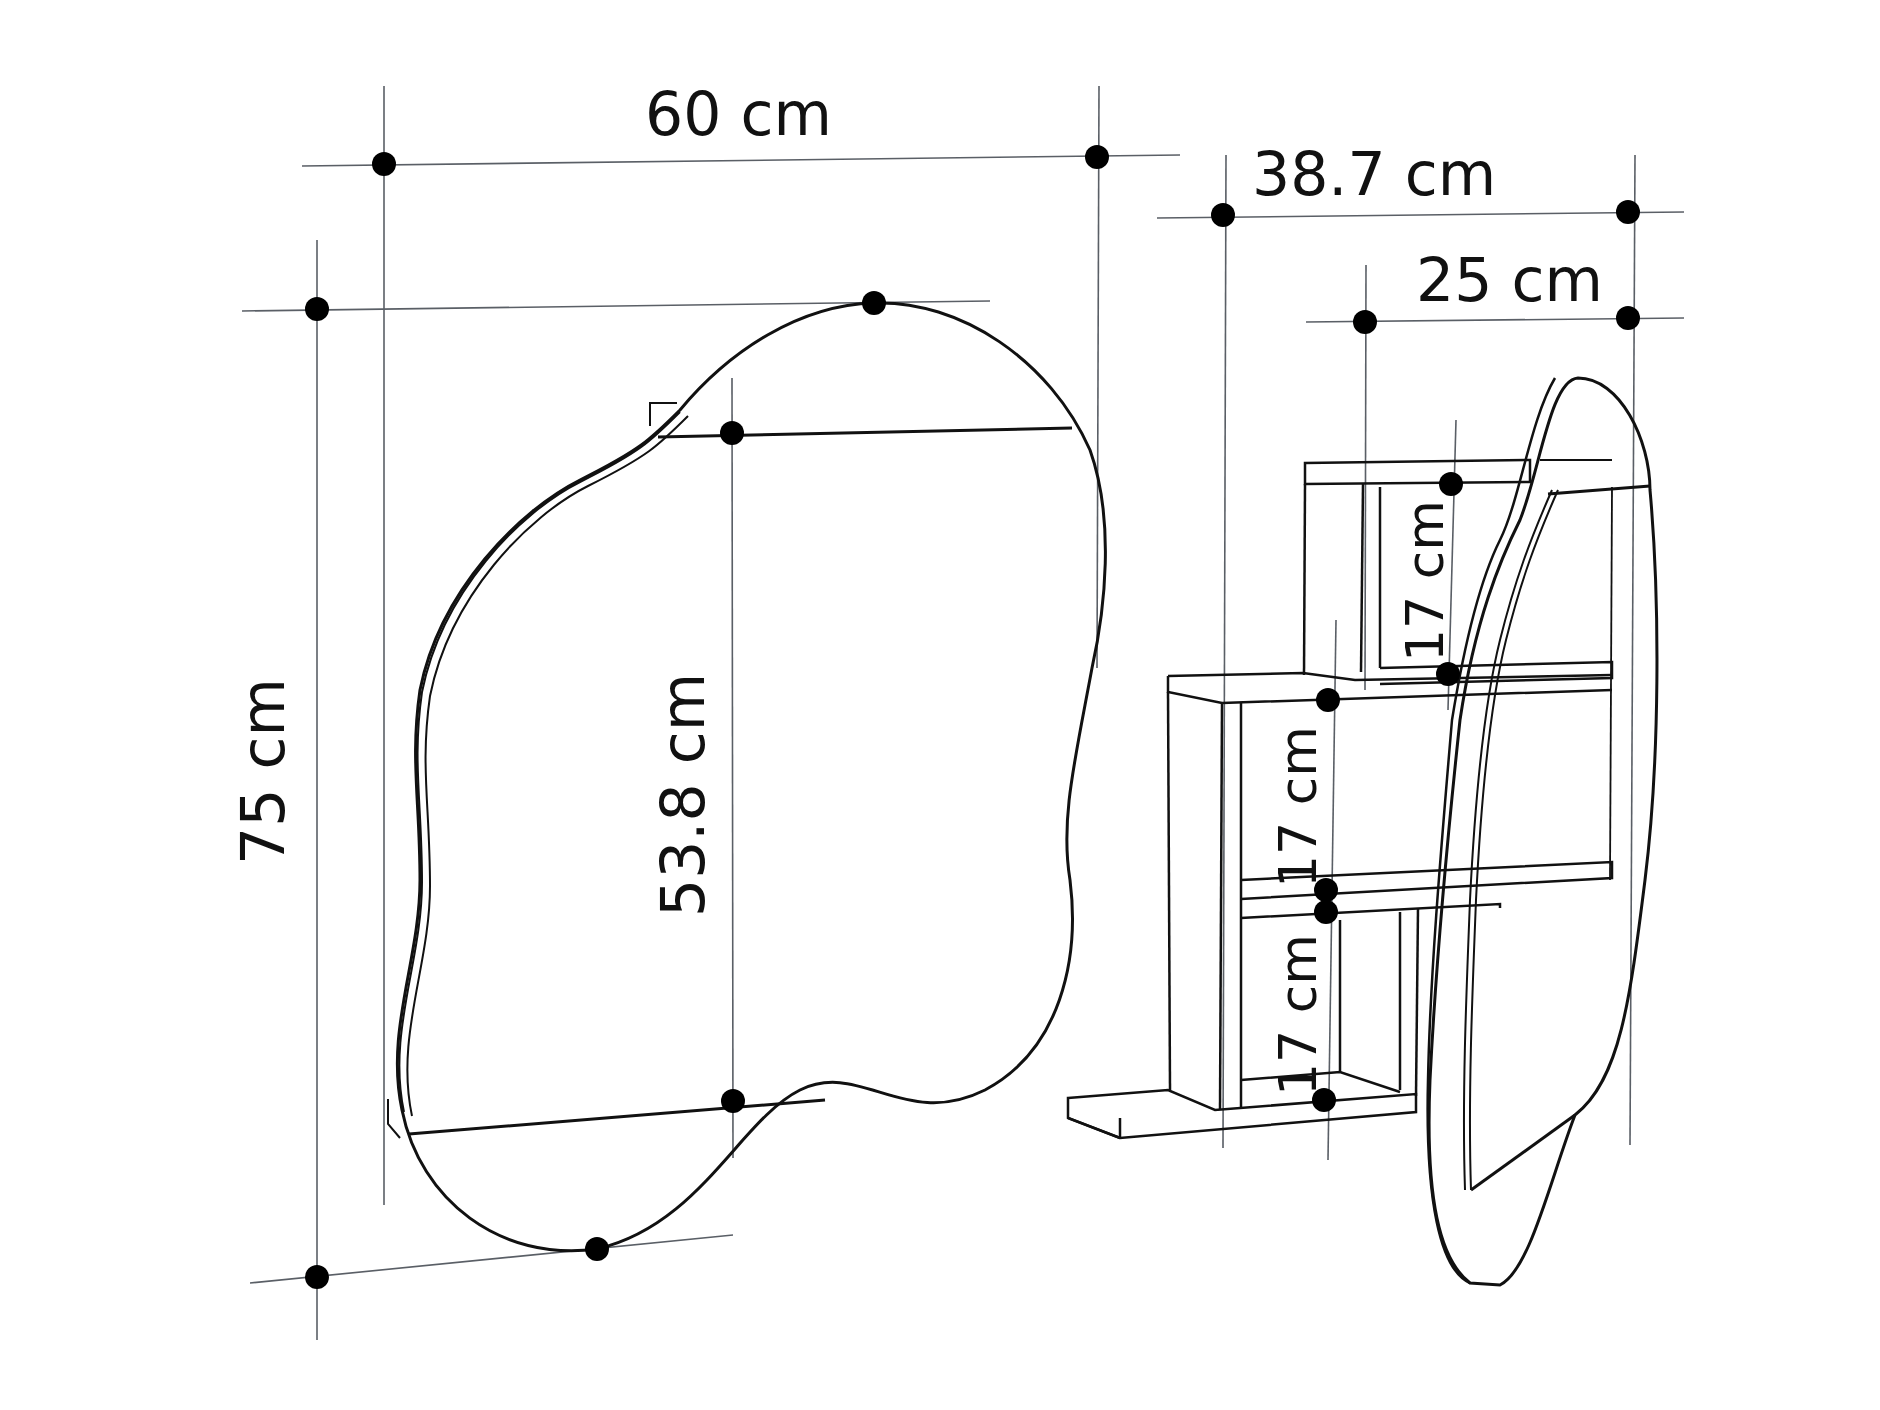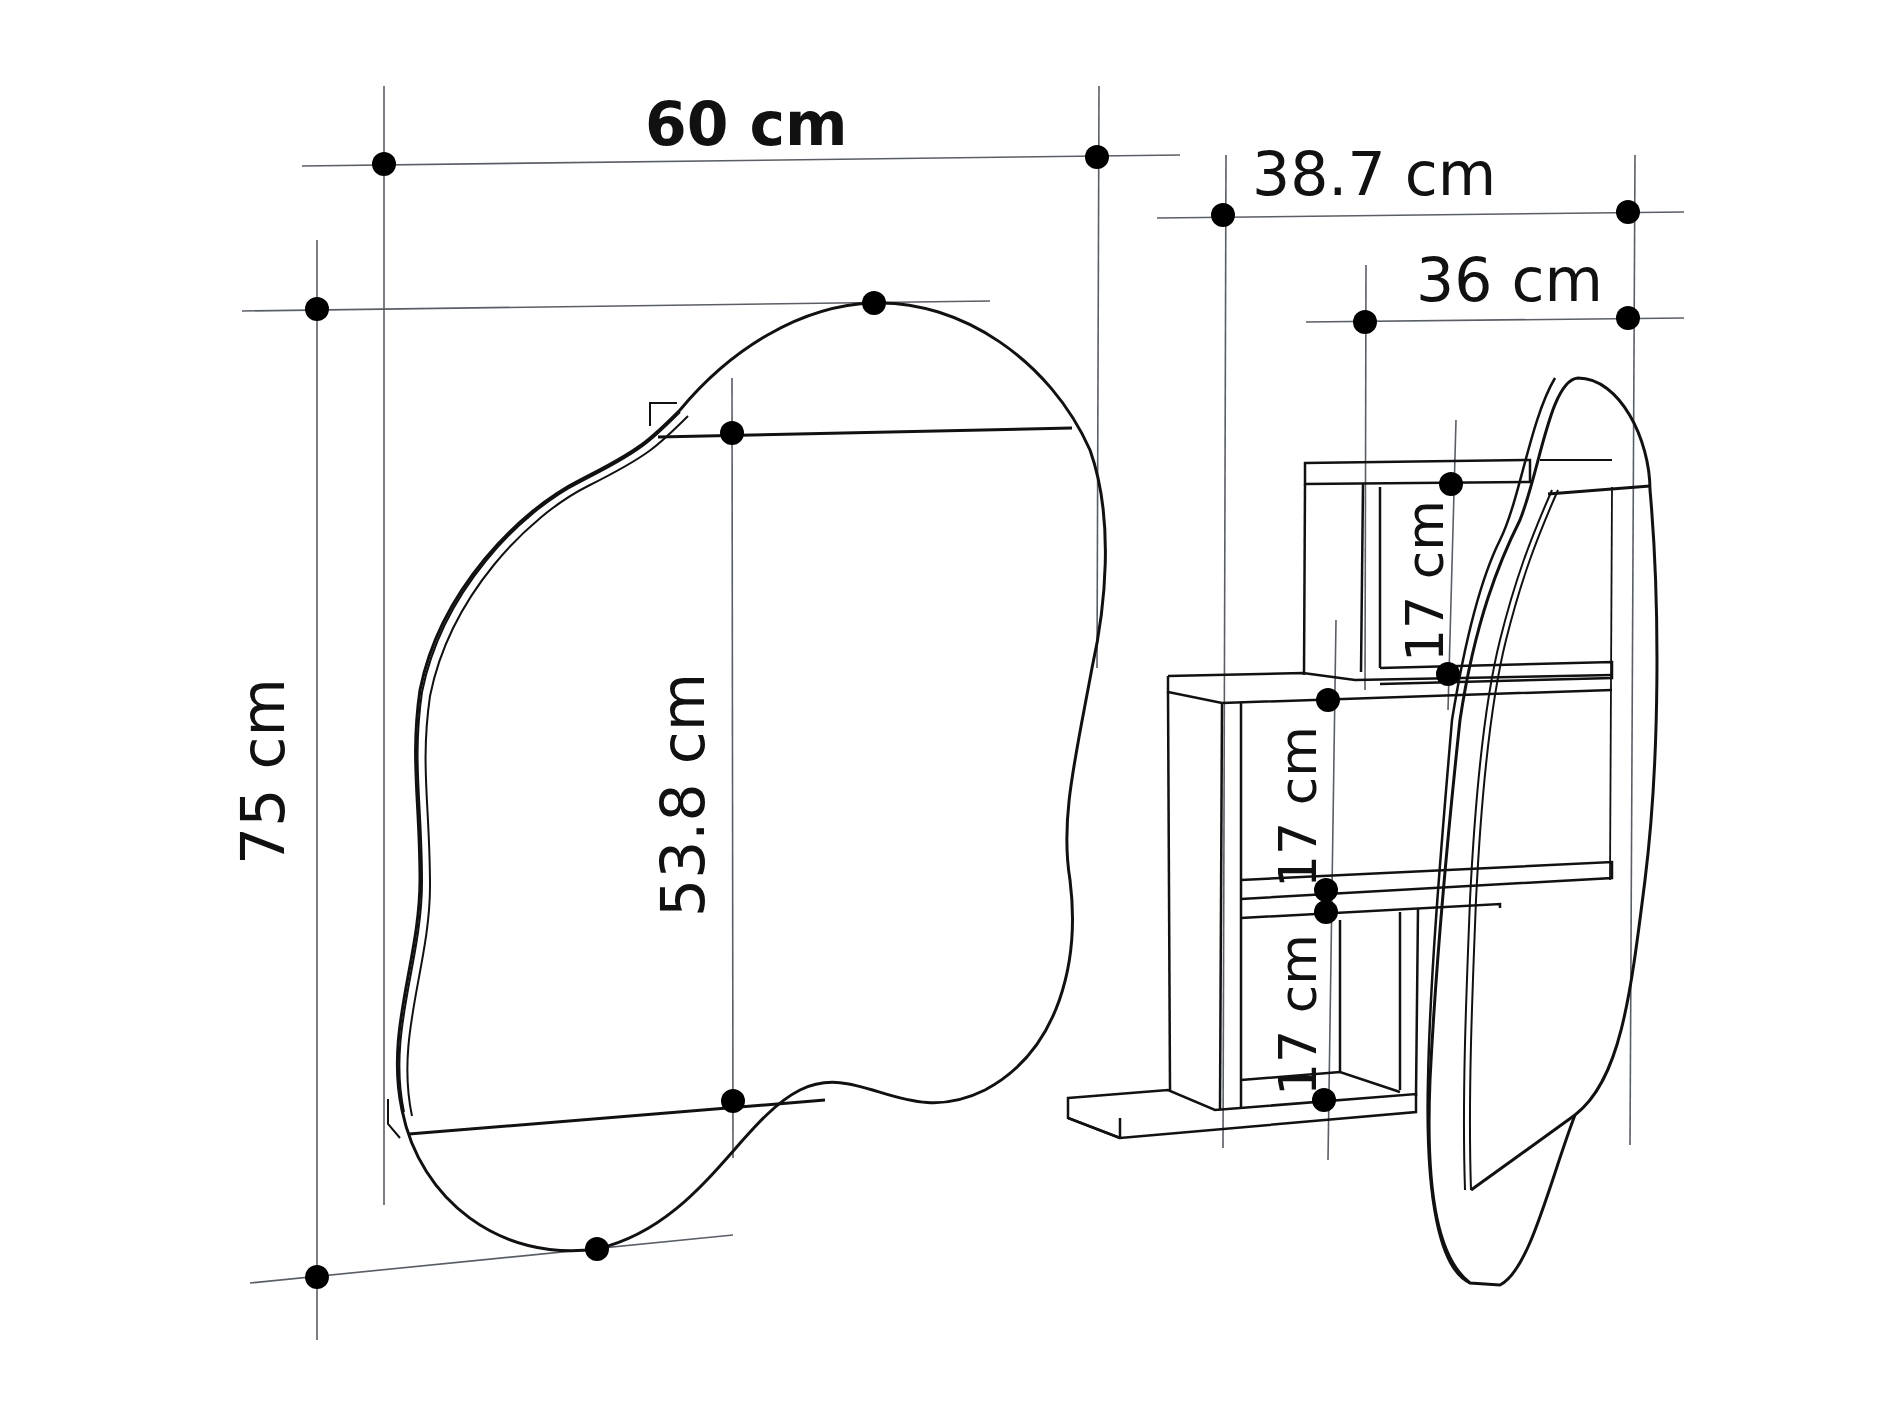--- a/index.html
+++ b/index.html
@@ -107,22 +107,22 @@
     <circle cx="1628" cy="318" r="12"></circle>
     <circle cx="1451" cy="484" r="12"></circle>
     <circle cx="1448" cy="674" r="12"></circle>
     <circle cx="1328" cy="700" r="12"></circle>
     <circle cx="1326" cy="890" r="12"></circle>
     <circle cx="1326" cy="912" r="12"></circle>
     <circle cx="1324" cy="1100" r="12"></circle>
   </g>
 </svg>
 
-<div class="dim-label big" style="left:645px; top:94px;font-weight:bold;">60 cm</div>
+<div class="dim-label big" style="left:645px; top:84px;">60 cm</div>
 <div class="dim-label big rot" style="left:178px; top:750px; width:170px; text-align:center;">75 cm</div>
 <div class="dim-label big rot" style="left:568px; top:772px; width:230px; text-align:center;">53.8 cm</div>
 
 <div class="dim-label big" style="left:1252px; top:144px;">38.7 cm</div>
-<div class="dim-label big" style="left:1416px; top:250px;">36 cm</div>
+<div class="dim-label big" style="left:1416px; top:250px;">25 cm</div>
 
 <div class="dim-label small rot" style="left:1345px; top:556px; width:160px; text-align:center;">17 cm</div>
 <div class="dim-label small rot" style="left:1218px; top:782px; width:160px; text-align:center;">17 cm</div>
 <div class="dim-label small rot" style="left:1218px; top:990px; width:160px; text-align:center;">17 cm</div>
 
 </body></html>

